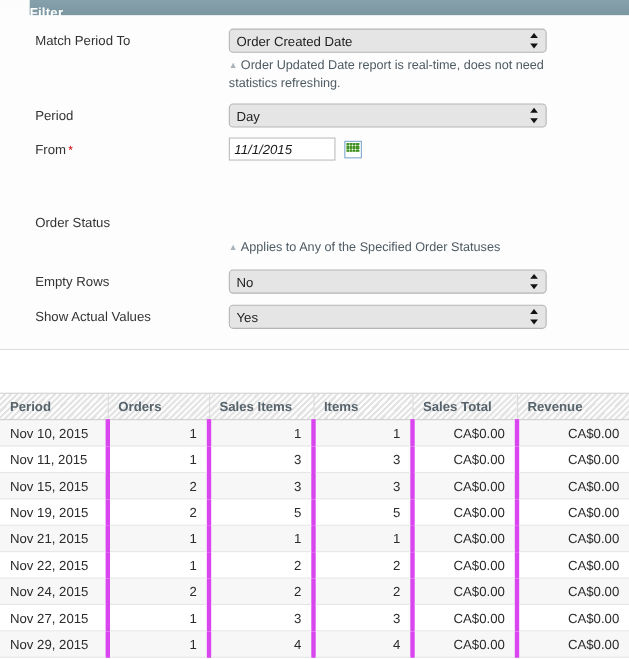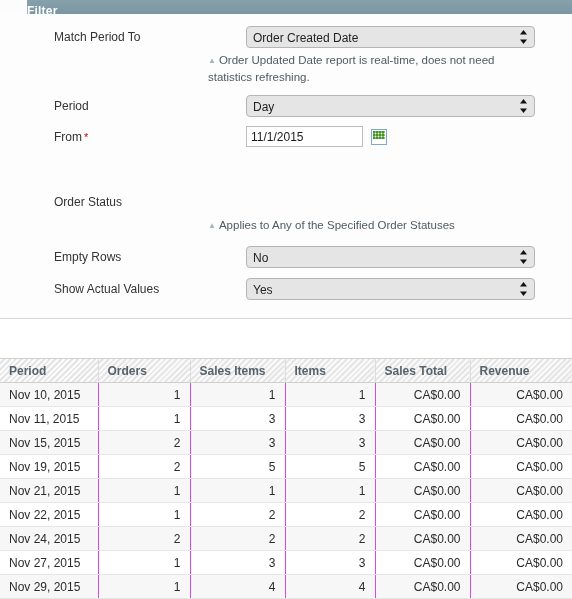--- a/index.html
+++ b/index.html
@@ -42,27 +42,26 @@
   }
 
   .frow {
     display: flex;
     align-items: flex-start;
     min-height: 22px;
     margin-bottom: 4px;
   }
   .flabel {
     width: 208px;
-    padding-left: 16px;
+    padding-left: 32px;
     box-sizing: border-box;
     font-size: 12px;
     color: #333333;
     line-height: 22px;
     white-space: nowrap;
-    margin-left: 38px;
   }
   .req {
     color: #c90000;
     font-size: 11px;
     padding-left: 2px;
   }
   .fcontrol {
     flex: 1;
     display: flex;
     align-items: center;
@@ -91,29 +90,30 @@
   .select-arrows {
     position: absolute;
     right: 7px;
     top: 3px;
     width: 9px;
     height: 16px;
     pointer-events: none;
   }
 
   input.txt {
-    width: 117px;
+    width: 97px;
     height: 21px;
     border: 1px solid #bcbcbc;
     background: #ffffff;
     font-family: "Liberation Sans", sans-serif;
     font-size: 12px;
     color: #1a1a1a;
     padding: 1px 4px;
     box-sizing: border-box;
+    font-style: italic;
   }
 
   .cal-btn {
     width: 16px;
     height: 16px;
     margin-left: 8px;
     border: 1px solid #7fa8cd;
     box-sizing: border-box;
     background: #ffffff;
     position: relative;
@@ -178,21 +178,21 @@
     text-align: left;
     padding: 0 9px;
     box-sizing: border-box;
     white-space: nowrap;
   }
   table.grid th:last-child { border-right: none; }
 
   table.grid td {
     height: 24px;
     border-bottom: 1px solid #e6e6e6;
-    border-right: 1px solid #d946ef;
+    border-right: 4px solid #d946ef;
     padding: 0 9px;
     box-sizing: border-box;
     color: #2b2b2b;
     white-space: nowrap;
   }
   table.grid td:last-child { border-right: none; }
 
   tbody tr:nth-child(odd) td { background: #f7f7f7; }
   tbody tr:nth-child(even) td { background: #ffffff; }
 

